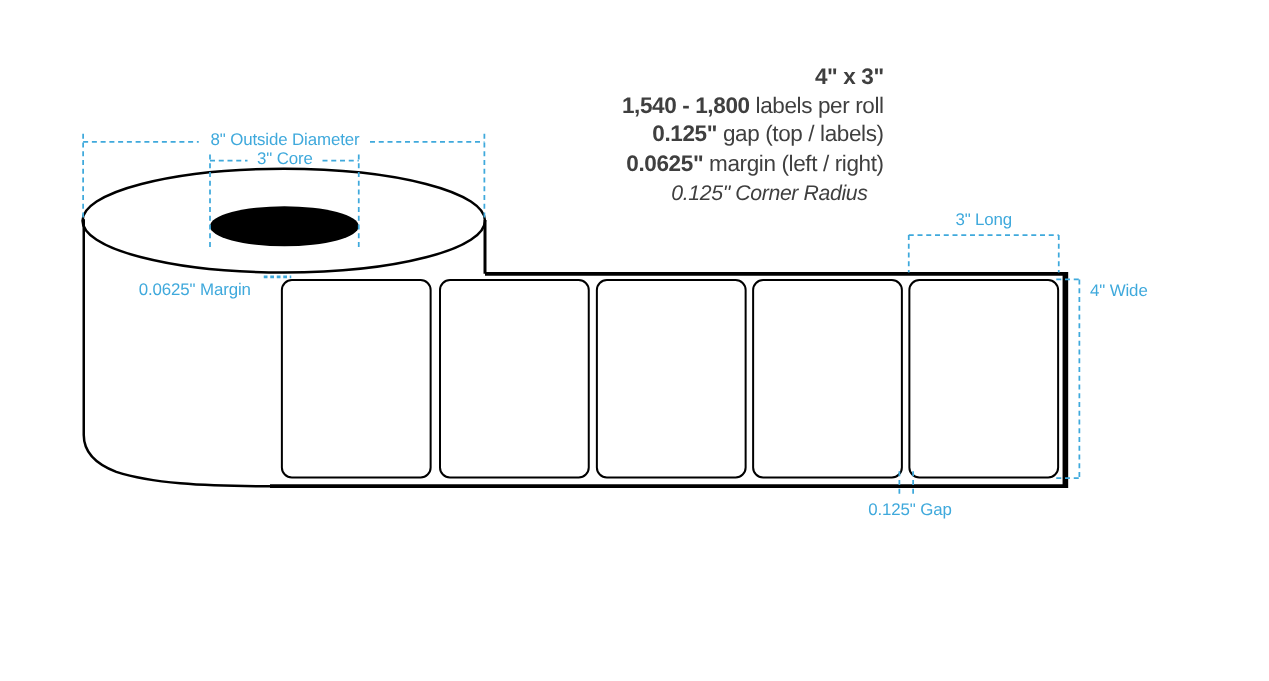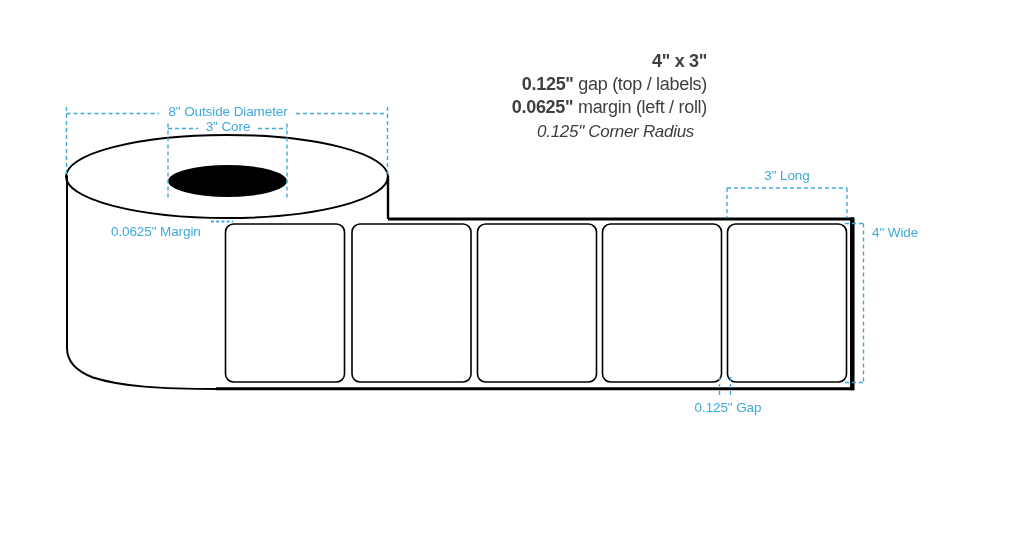--- a/index.html
+++ b/index.html
@@ -88,18 +88,19 @@
 
   <div class="ann center" style="left:228px;top:104px;">8" Outside Diameter</div>
   <div class="ann center" style="left:228px;top:119px;">3" Core</div>
   <div class="ann" style="left:111px;top:224px;">0.0625" Margin</div>
   <div class="ann center" style="left:787px;top:168px;">3" Long</div>
   <div class="ann" style="left:872px;top:225px;">4" Wide</div>
   <div class="ann center" style="left:728px;top:400px;">0.125" Gap</div>
 
   <div class="specs">
     <div><b>4" x 3"</b></div>
+    <div><b>1,540 - 1,800</b> <span>labels per roll</span></div>
     <div><b>0.125"</b> <span>gap (top / labels)</span></div>
-    <div><b>0.0625"</b> <span>margin (left / roll)</span></div>
+    <div><b>0.0625"</b> <span>margin (left / right)</span></div>
     <div class="italic">0.125" Corner Radius</div>
   </div>
 
 </div>
 
 </body></html>

